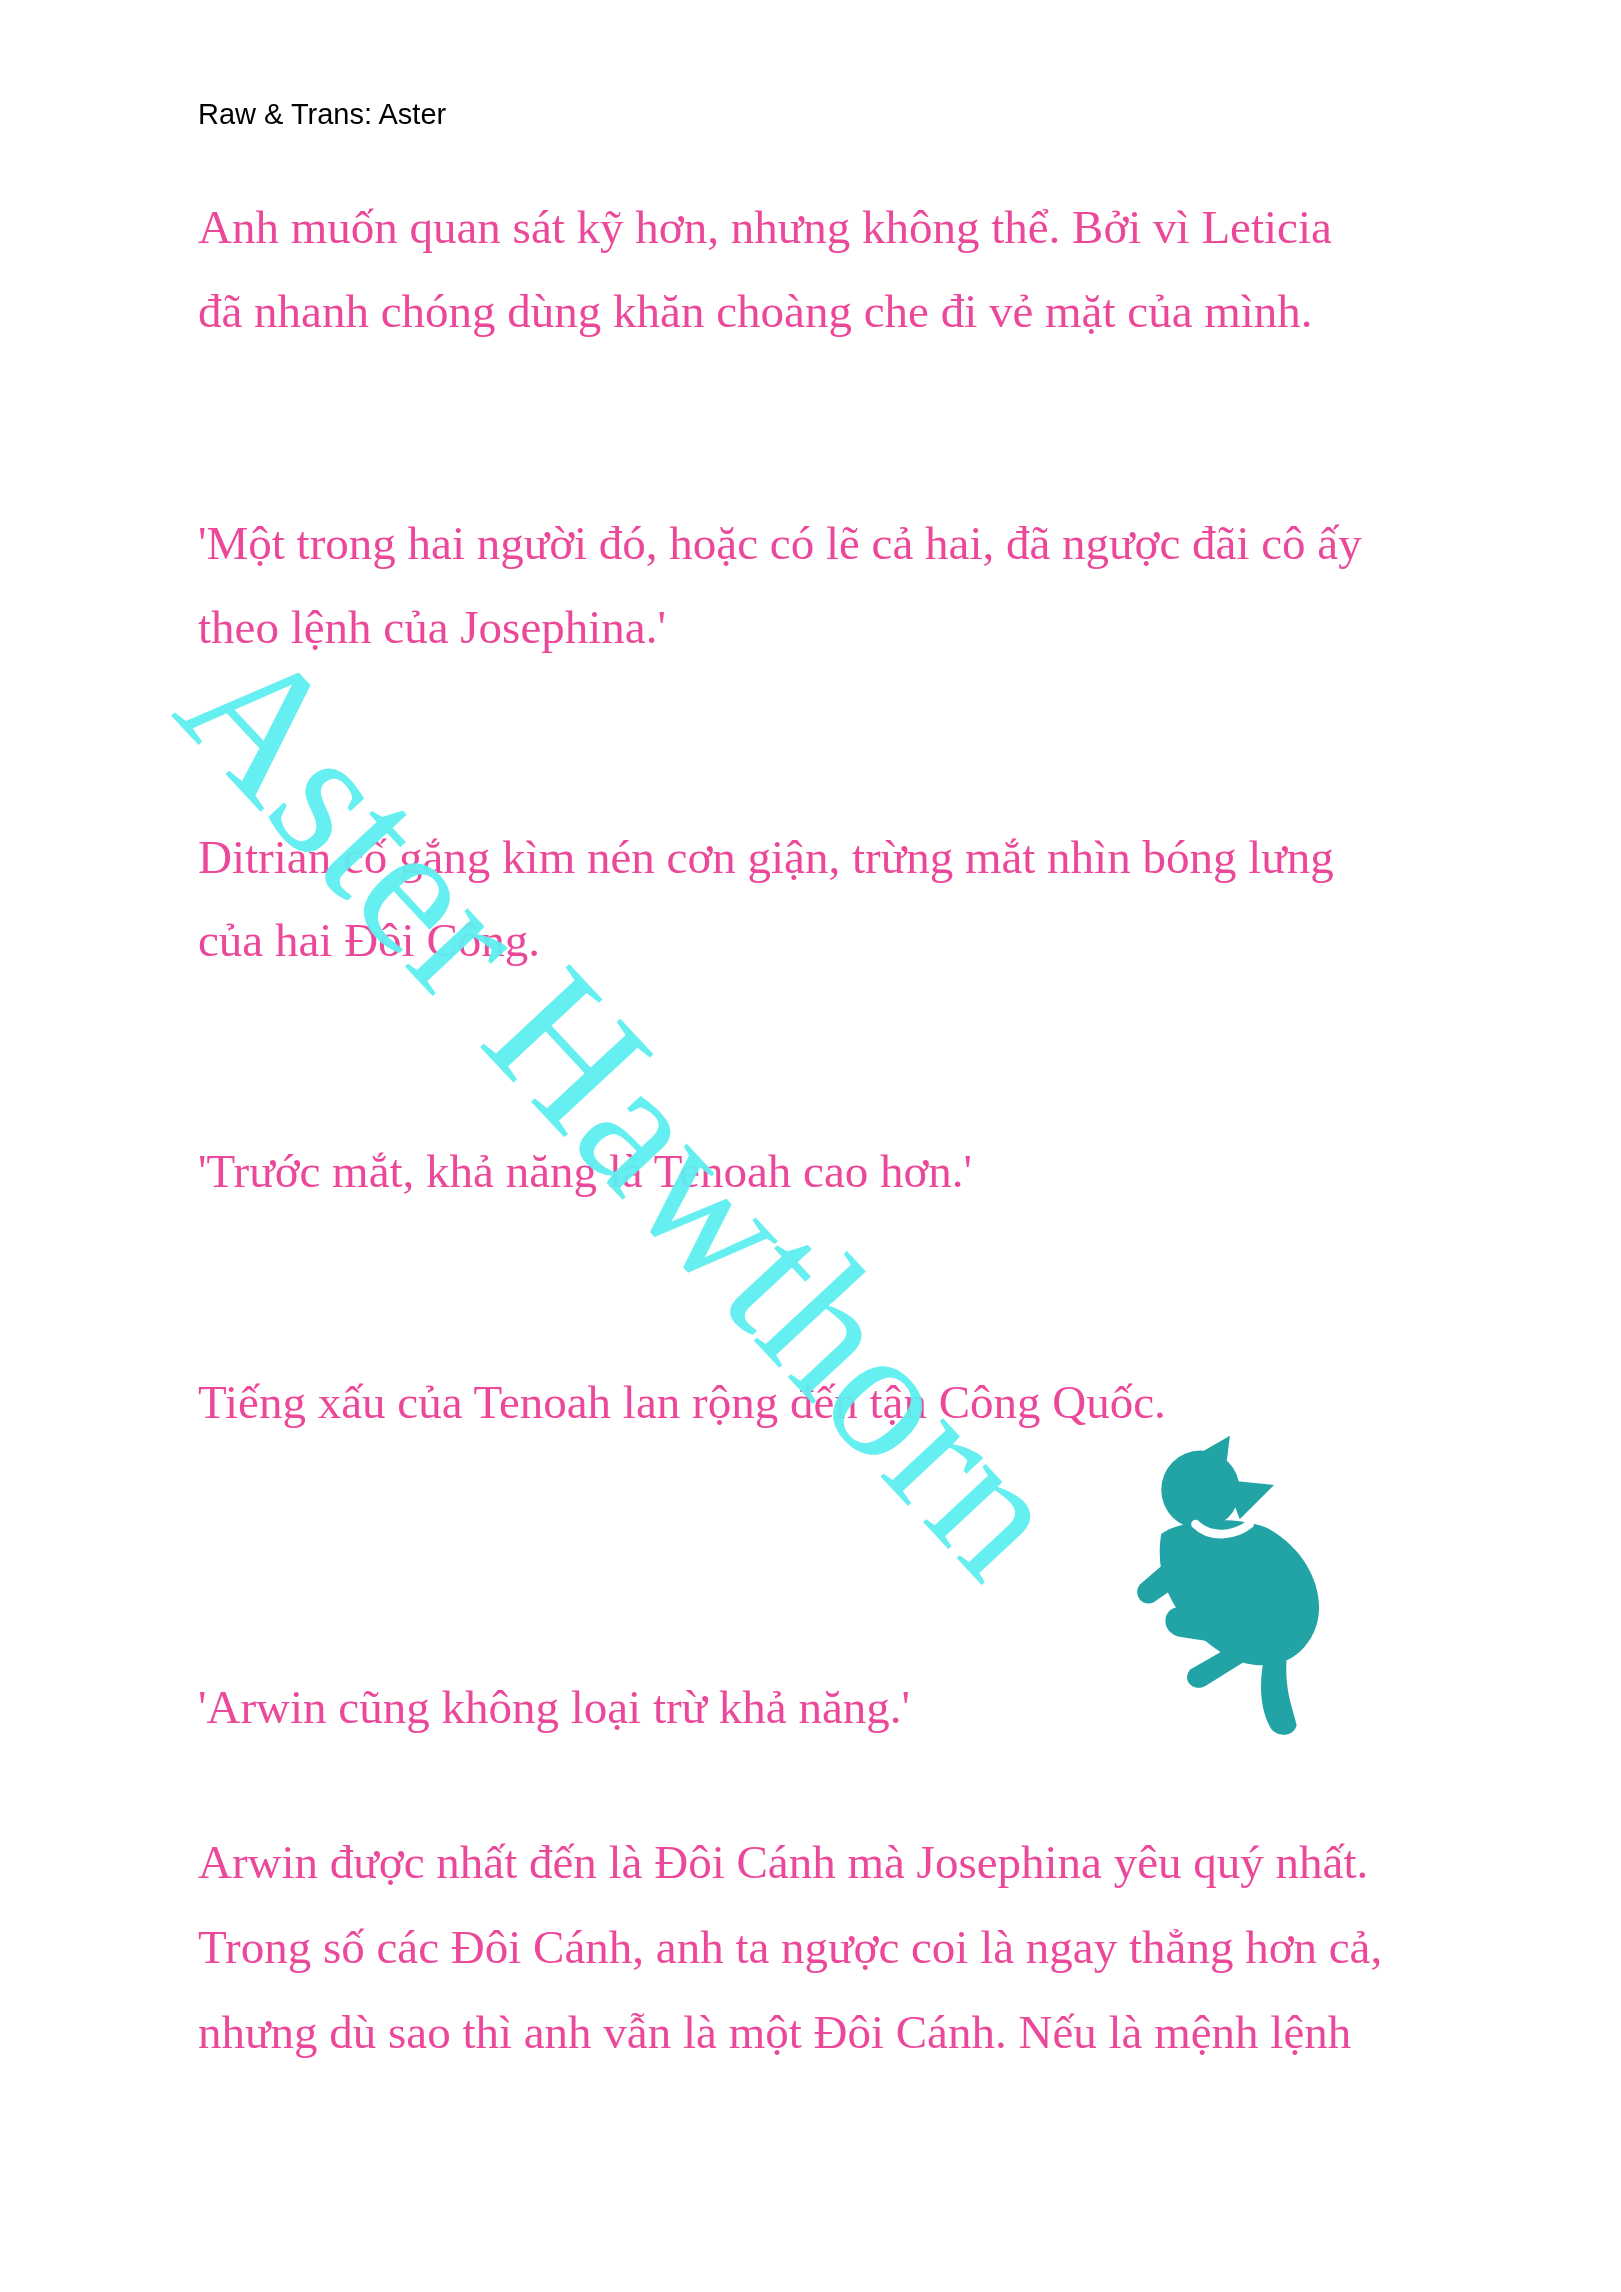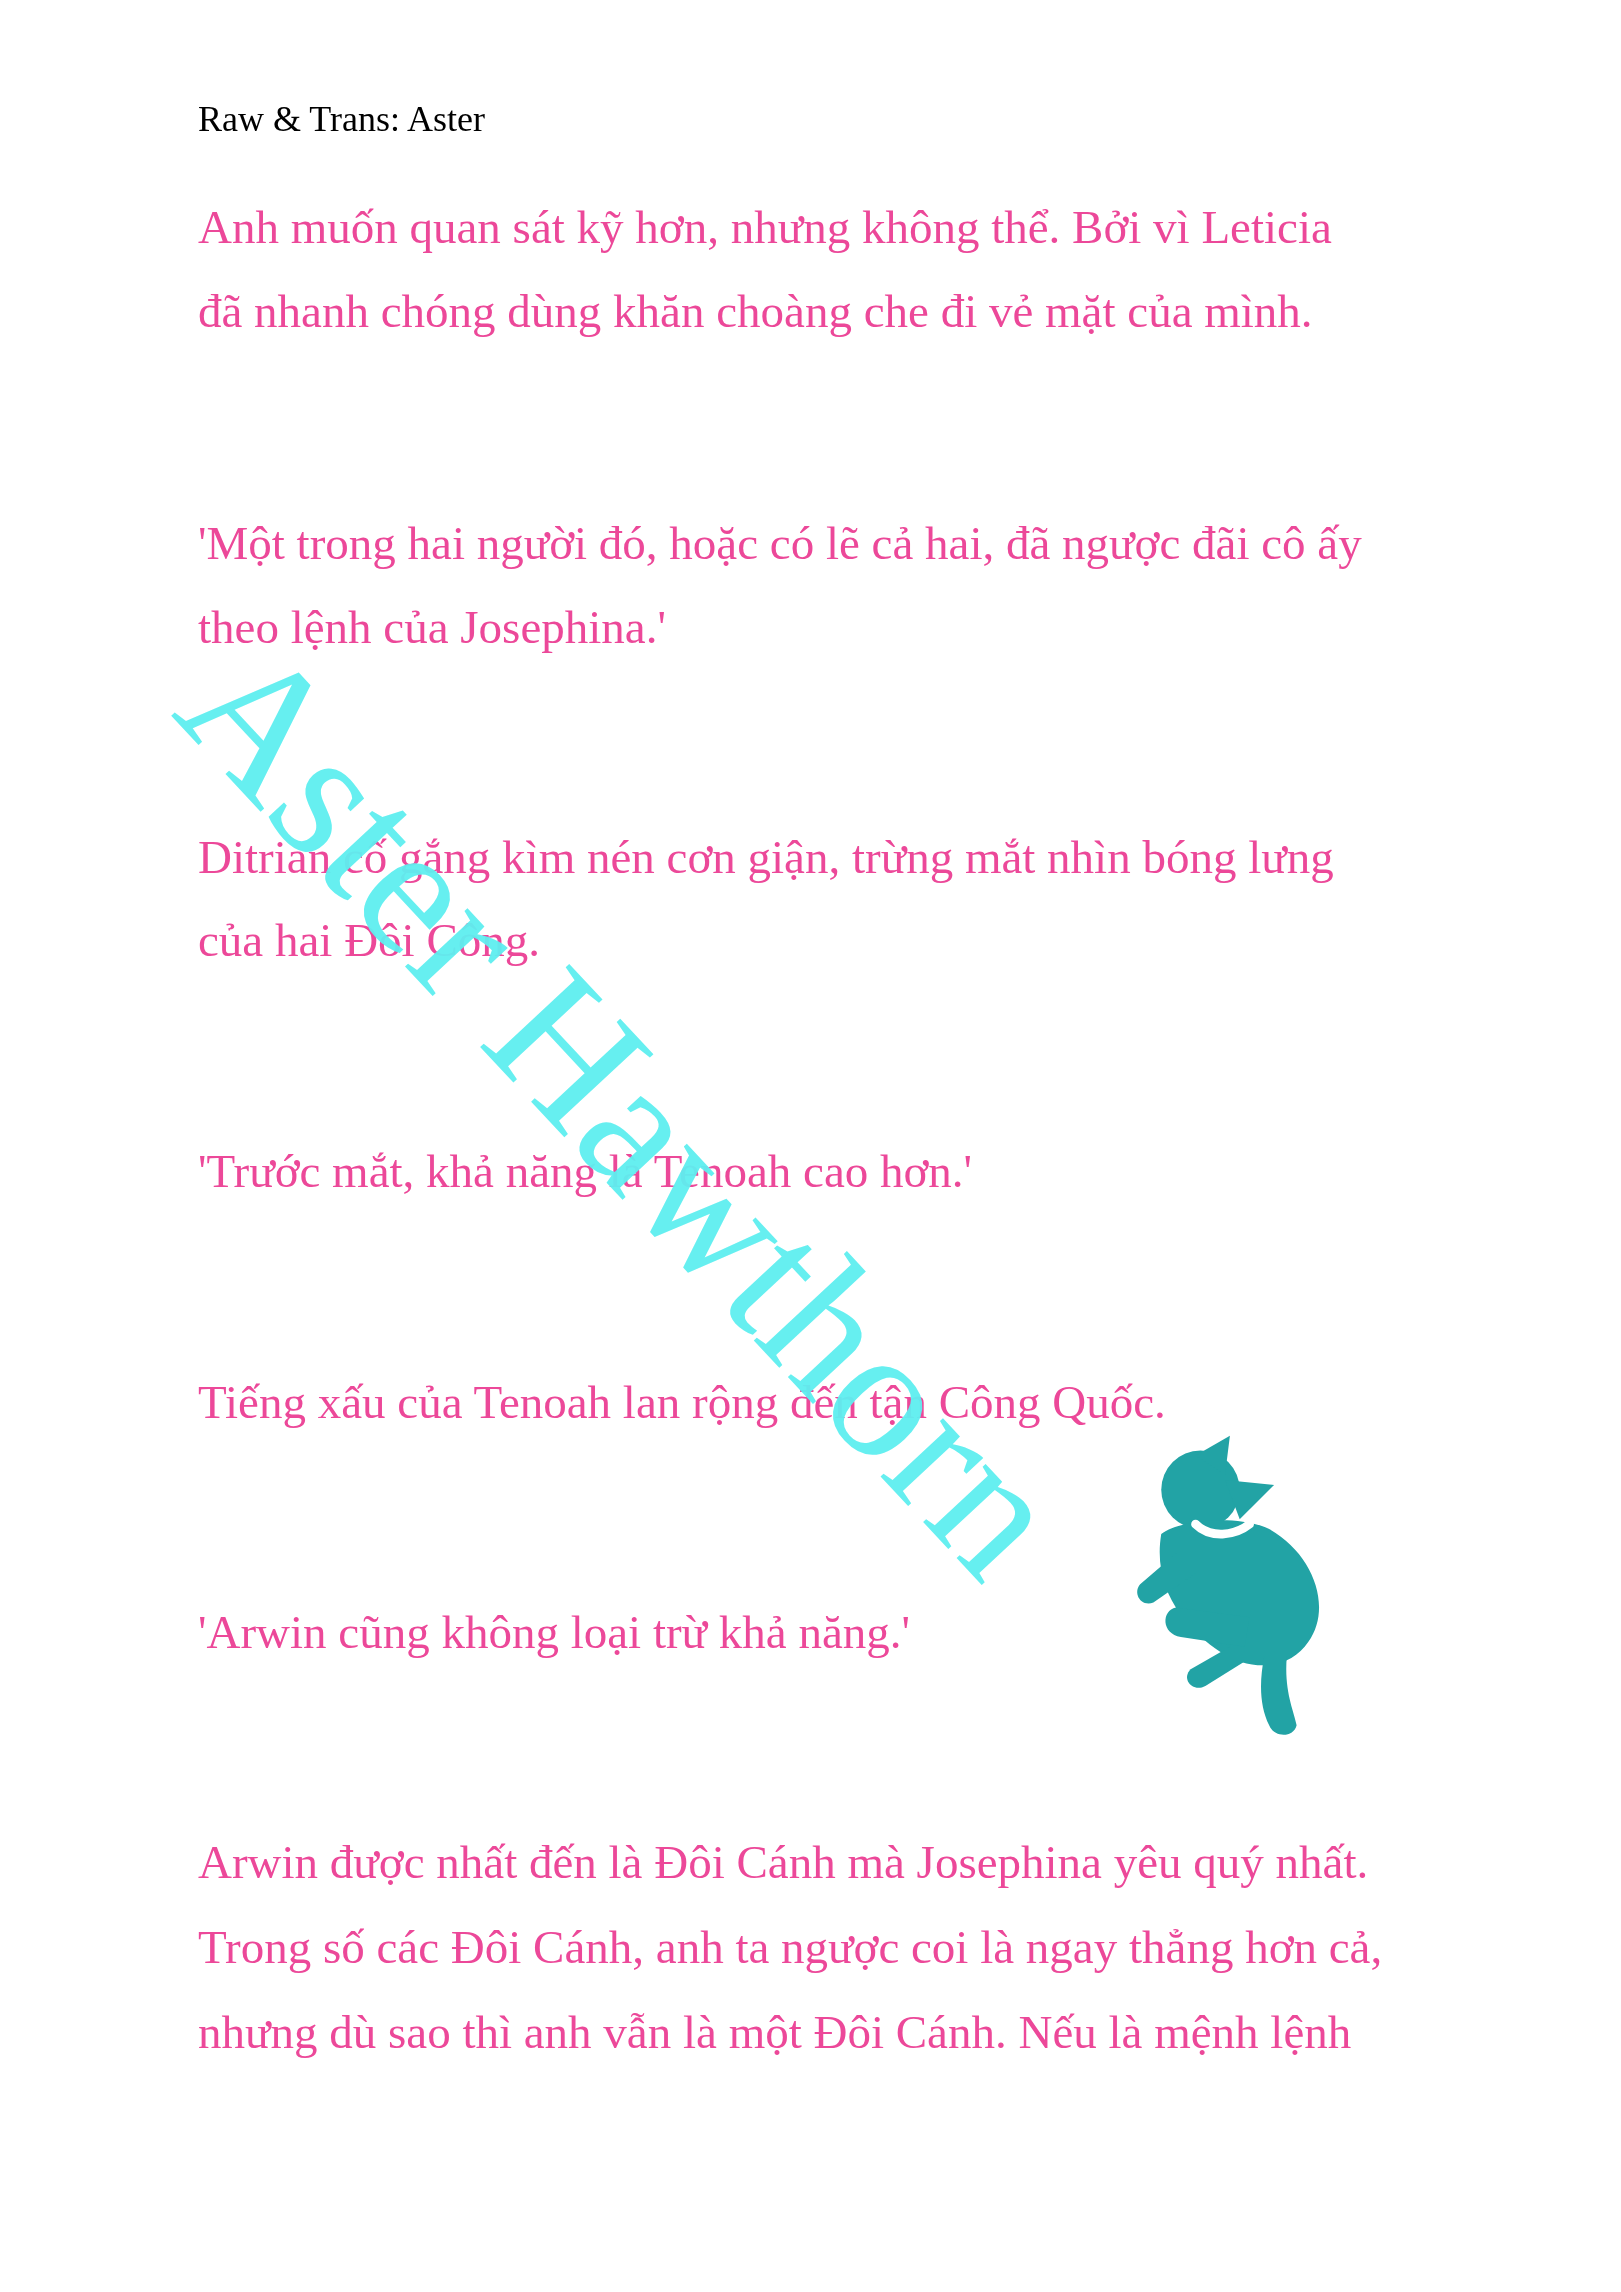--- a/index.html
+++ b/index.html
@@ -1,37 +1,37 @@
 <!DOCTYPE html>
 <html><head>
 <meta charset="utf-8">
 <style>
   html, body { margin:0; padding:0; }
   body { width:1621px; height:2293px; background:#ffffff; position:relative; overflow:hidden; }
-  .header { position:absolute; left:198px; top:98px; font-family:Liberation Serif, serif; font-size:36px; color:#000; }
+  .header { position:absolute; left:198px; top:98px; font-family:Liberation Sans, sans-serif; font-size:29px; color:#000; }
   .line { position:absolute; left:198px; font-family:Liberation Serif, serif; font-size:47px; color:#ec4899; white-space:nowrap; line-height:1; }
   .watermark { position:absolute; left:211px; top:980px; transform-origin:0 0; transform:rotate(47deg); font-family:"Liberation Serif", serif; font-size:186px; color:#5EEFF0; white-space:nowrap; opacity:0.95; line-height:1; }
   .wm-wrap { position:absolute; left:0; top:0; width:1621px; height:2293px; pointer-events:none; }
   .cat { position:absolute; left:1122px; top:1426px; width:206px; height:314px; }
 </style>
 </head>
 <body>
 
 <div>
   <div class="header">Raw &amp; Trans: Aster</div>
 
   <div class="line" style="top:204px">Anh muốn quan sát kỹ hơn, nhưng không thể. Bởi vì Leticia</div>
   <div class="line" style="top:288px">đã nhanh chóng dùng khăn choàng che đi vẻ mặt của mình.</div>
   <div class="line" style="top:520px">'Một trong hai người đó, hoặc có lẽ cả hai, đã ngược đãi cô ấy</div>
   <div class="line" style="top:604px">theo lệnh của Josephina.'</div>
   <div class="line" style="top:834px">Ditrian cố gắng kìm nén cơn giận, trừng mắt nhìn bóng lưng</div>
   <div class="line" style="top:917px">của hai Đôi Công.</div>
   <div class="line" style="top:1148px">'Trước mắt, khả năng là Tenoah cao hơn.'</div>
   <div class="line" style="top:1379px">Tiếng xấu của Tenoah lan rộng đến tận Công Quốc.</div>
-  <div class="line" style="top:1609px">'Arwin cũng không loại trừ khả năng.'</div>
+  <div class="line" style="top:1684px">'Arwin cũng không loại trừ khả năng.'</div>
   <div class="line" style="top:1839px">Arwin được nhất đến là Đôi Cánh mà Josephina yêu quý nhất.</div>
   <div class="line" style="top:1924px">Trong số các Đôi Cánh, anh ta ngược coi là ngay thẳng hơn cả,</div>
   <div class="line" style="top:2009px">nhưng dù sao thì anh vẫn là một Đôi Cánh. Nếu là mệnh lệnh</div>
 
   <div class="wm-wrap">
     <div class="watermark" style="left:284px; top:608px;">Aster Hawthorn</div>
   </div>
 
   <svg class="cat" viewBox="0 0 210 320" xmlns="http://www.w3.org/2000/svg">
     <g fill="#22A3A5">

